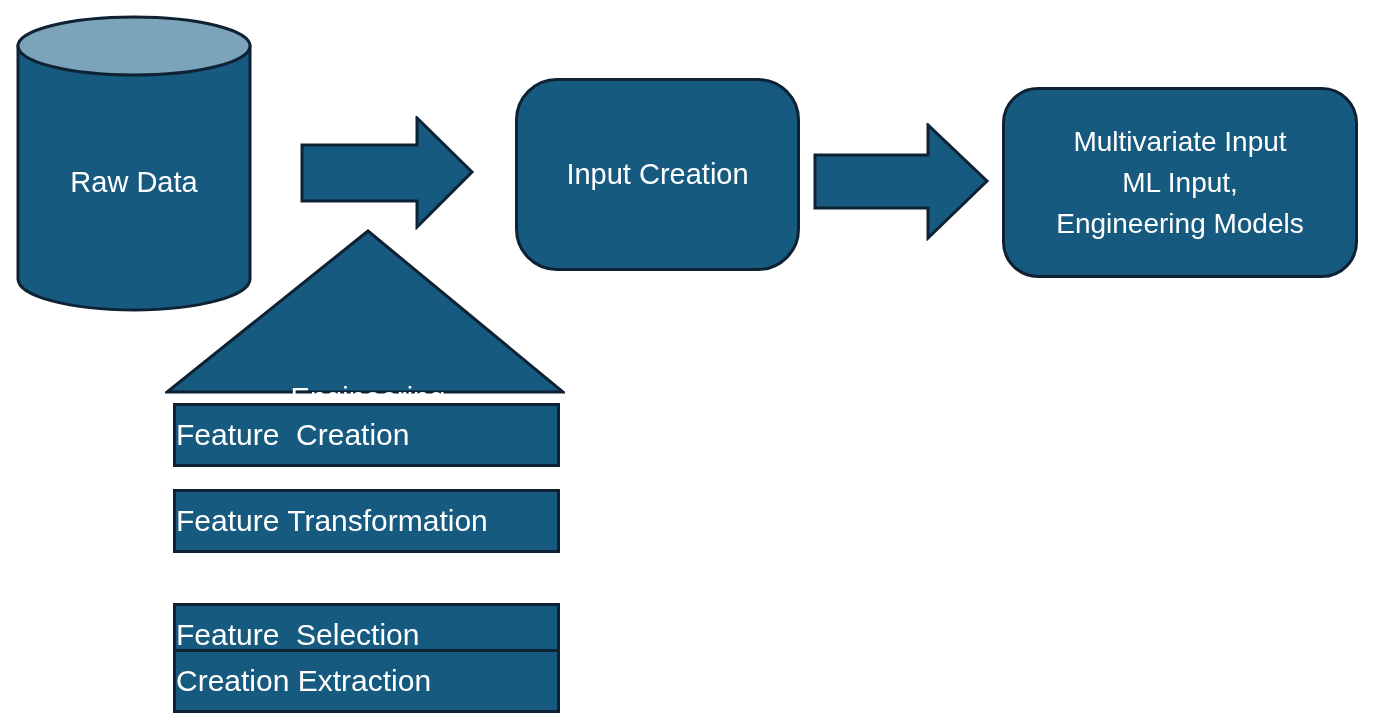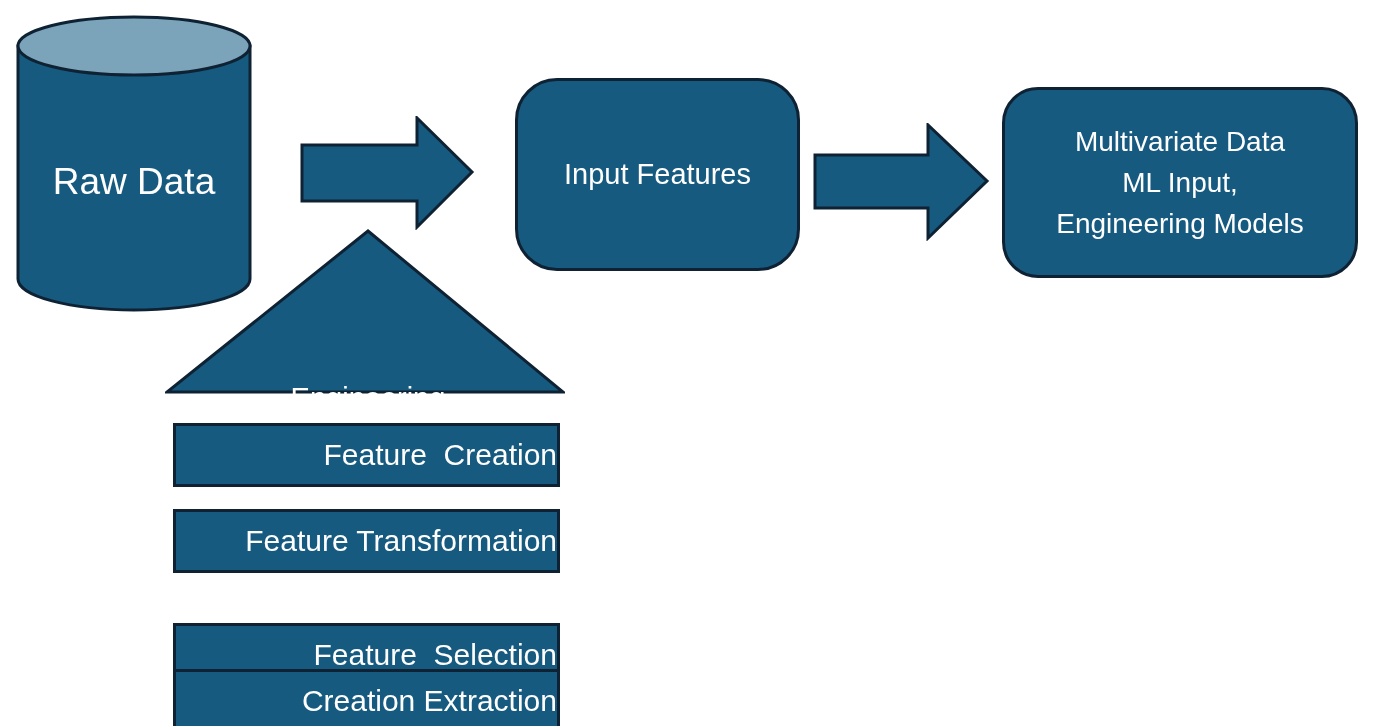--- a/index.html
+++ b/index.html
@@ -29,21 +29,21 @@
   }
 
   .shape-label {
     color: #ffffff;
     text-align: center;
     white-space: pre;
   }
 
   .raw-data-label {
     left: 15px; top: 163px; width: 238px; height: 38px;
-    font-size: 37px;
+    font-size: 29px;
     display: flex; align-items: center; justify-content: center;
   }
 
   .rounded-box {
     background: #175a80;
     border: 3px solid #0e2233;
     box-sizing: border-box;
     color: #ffffff;
     display: flex;
     flex-direction: column;
@@ -71,26 +71,25 @@
   }
   .fe-label span { display: block; }
 
   .bar {
     left: 173px; width: 387px; height: 64px;
     background: #175a80;
     border: 3px solid #0e2233;
     box-sizing: border-box;
     color: #ffffff;
     font-size: 30px;
-    display: flex; align-items: center; justify-content: flex-end;
+    display: flex; align-items: center; justify-content: flex-start;
     white-space: pre;
-    margin-top: 20px;
   }
   .bar-1 { top: 403px; }
-  .bar-2 { top: 489px; padding-left: 26px; }
+  .bar-2 { top: 489px; }
   .bar-3 { top: 603px; }
   .bar-4 { top: 649px; }
 
   .copyright {
     right: 8px; top: 671px;
     color: #9b9b9b;
     font-size: 26px;
     white-space: pre;
   }
 </style>
@@ -103,29 +102,29 @@
     <path class="shape" d="M3,32 L3,265 A116,31 0 0 0 235,265 L235,32 Z"></path>
     <ellipse class="cyl-top" cx="119" cy="32" rx="116" ry="29"></ellipse>
   </svg>
   <div class="abs shape-label raw-data-label">Raw Data</div>
 
   <svg class="abs" style="left:300px; top:116px;" width="175" height="114" viewBox="0 0 175 114">
     <polygon class="shape" points="2,29 117,29 117,2 172,56 117,111 117,85 2,85"></polygon>
   </svg>
 
   <div class="abs rounded-box input-features-box">
-    <span>Input Features</span>
+    <span>Input Creation</span>
   </div>
 
   <svg class="abs" style="left:813px; top:123px;" width="177" height="118" viewBox="0 0 177 118">
     <polygon class="shape" points="2,32 115,32 115,2 174,58 115,115 115,85 2,85"></polygon>
   </svg>
 
   <div class="abs rounded-box output-box">
-    <span>Multivariate Data</span>
+    <span>Multivariate Input</span>
     <span>ML Input,</span>
     <span>Engineering Models</span>
   </div>
 
   <svg class="abs" style="left:165px; top:229px;" width="400" height="166" viewBox="0 0 400 166">
     <polygon class="shape" points="203,2 398,163 2,163"></polygon>
   </svg>
   <div class="abs shape-label fe-label">
     <span>Engineering</span>
   </div>

